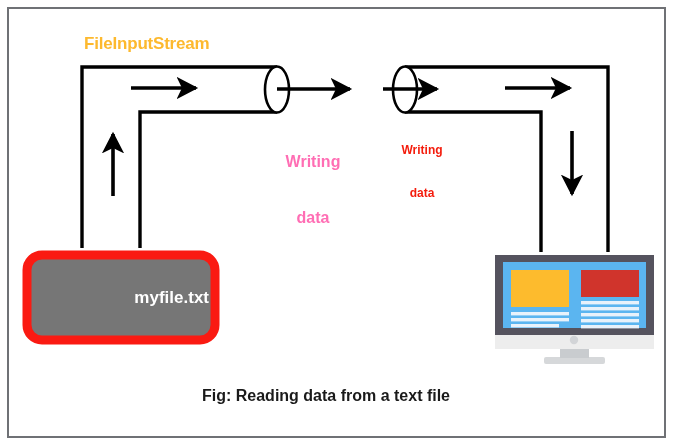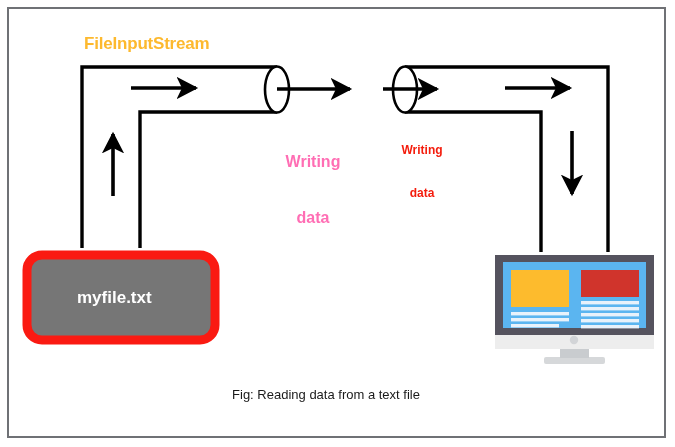--- a/index.html
+++ b/index.html
@@ -64,34 +64,33 @@
     top: 115px;
     font-size: 12px;
     text-align: center;
     width: 80px;
   }
   #file-label {
     position: absolute;
     left: 33px;
     top: 288px;
     width: 176px;
-    text-align: left;
+    text-align: right;
     font-size: 17px;
     font-weight: bold;
     color: #ffffff;
-    padding-left: 44px;
   }
   #caption {
     position: absolute;
     left: 0;
     top: 387px;
     width: 652px;
     text-align: center;
-    font-size: 13px;
-    font-weight: normal;
+    font-size: 16px;
+    font-weight: bold;
     color: #1a1a1a;
   }
 </style>
 </head>
 <body>
 
 <div id="canvas">
 
   <div id="frame-border"></div>
 

